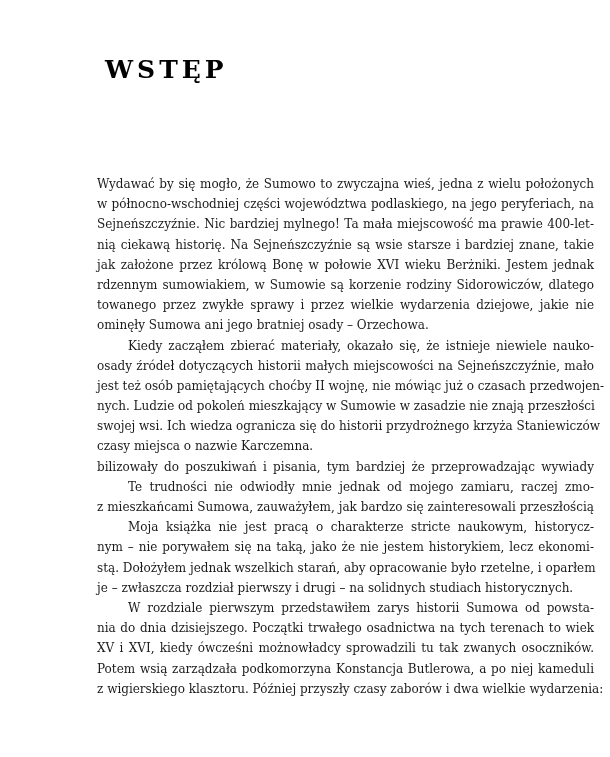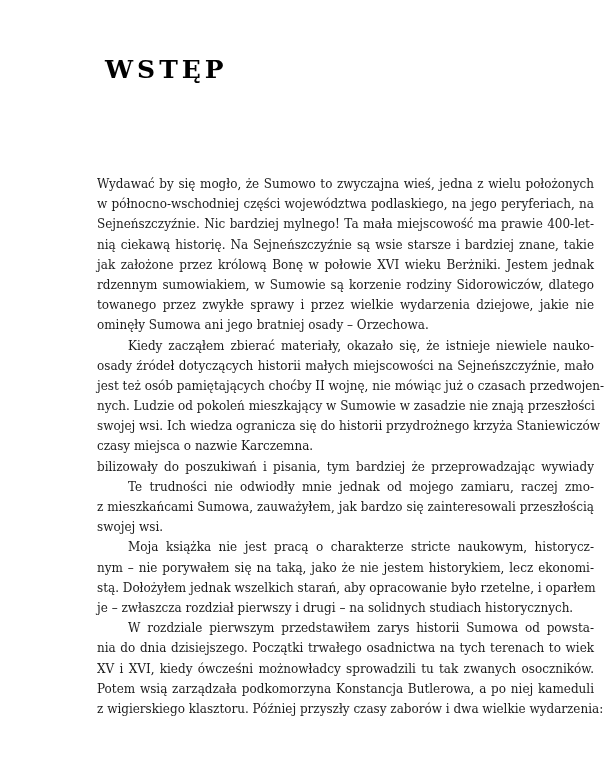--- a/index.html
+++ b/index.html
@@ -30,21 +30,20 @@
       <span class="line last">ominęły Sumowa ani jego bratniej osady – Orzechowa.</span>
       <span class="line indent">Kiedy zacząłem zbierać materiały, okazało się, że istnieje niewiele nauko-</span>
       <span class="line">osady źródeł dotyczących historii małych miejscowości na Sejneńszczyźnie, mało</span>
       <span class="line">jest też osób pamiętających choćby II wojnę, nie mówiąc już o czasach przedwojen-</span>
       <span class="line">nych. Ludzie od pokoleń mieszkający w Sumowie w zasadzie nie znają przeszłości</span>
       <span class="line">swojej wsi. Ich wiedza ogranicza się do historii przydrożnego krzyża Staniewiczów</span>
       <span class="line last">czasy miejsca o nazwie Karczemna.</span>
       <span class="line">bilizowały do poszukiwań i pisania, tym bardziej że przeprowadzając wywiady</span>
       <span class="line indent">Te trudności nie odwiodły mnie jednak od mojego zamiaru, raczej zmo-</span>
       <span class="line">z mieszkańcami Sumowa, zauważyłem, jak bardzo się zainteresowali przeszłością</span>
-      <span class="line last">swojej wsi.</span>
       <span class="line indent">Moja książka nie jest pracą o charakterze stricte naukowym, historycz-</span>
       <span class="line">nym – nie porywałem się na taką, jako że nie jestem historykiem, lecz ekonomi-</span>
       <span class="line">stą. Dołożyłem jednak wszelkich starań, aby opracowanie było rzetelne, i oparłem</span>
       <span class="line last">je – zwłaszcza rozdział pierwszy i drugi – na solidnych studiach historycznych.</span>
       <span class="line indent">W rozdziale pierwszym przedstawiłem zarys historii Sumowa od powsta-</span>
       <span class="line">nia do dnia dzisiejszego. Początki trwałego osadnictwa na tych terenach to wiek</span>
       <span class="line">XV i XVI, kiedy ówcześni możnowładcy sprowadzili tu tak zwanych osoczników.</span>
       <span class="line">Potem wsią zarządzała podkomorzyna Konstancja Butlerowa, a po niej kameduli</span>
       <span class="line">z wigierskiego klasztoru. Później przyszły czasy zaborów i dwa wielkie wydarzenia:</span>
     </div>

